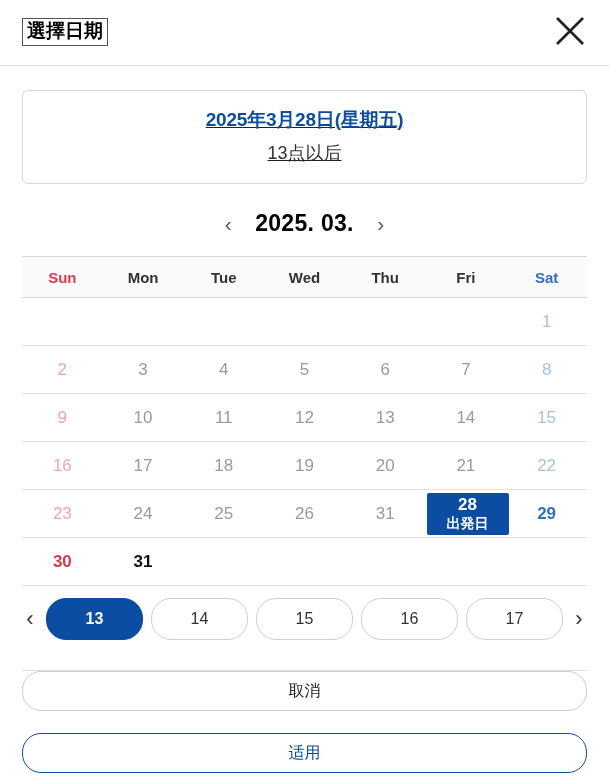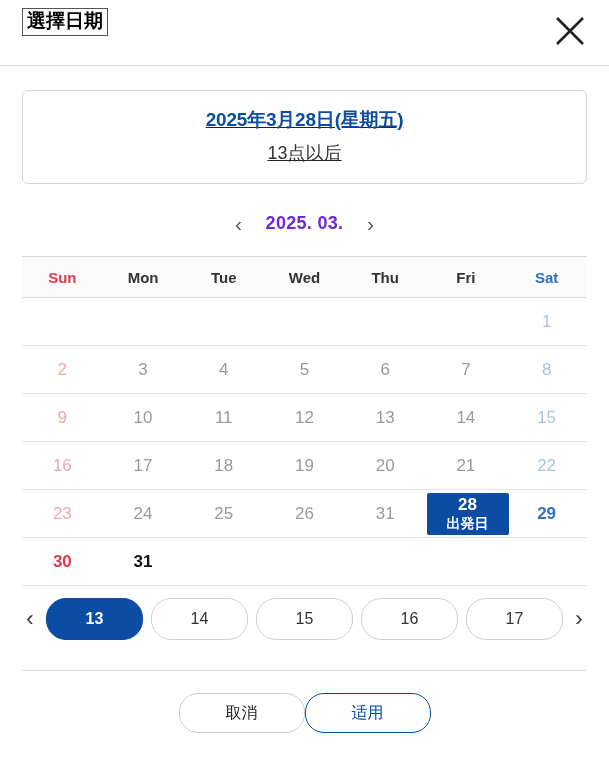--- a/index.html
+++ b/index.html
@@ -18,21 +18,21 @@
   
   .modal-header {
     position: relative;
     height: 66px;
     border-bottom: 1px solid #dddddd;
     box-sizing: border-box;
   }
   .modal-title {
     position: absolute;
     left: 22px;
-    top: 8px;
+    top: 18px;
     font-size: 19px;
     font-weight: 700;
     color: #000000;
     border: 1px solid #555555;
     padding: 1px 4px 3px 4px;
     line-height: 1.15;
     background: #ffffff;
   }
   .close-btn {
     position: absolute;
@@ -83,23 +83,23 @@
   .month-arrow {
     font-size: 21px;
     color: #555555;
     width: 22px;
     text-align: center;
     cursor: pointer;
     line-height: 1;
     user-select: none;
   }
   .month-label {
-    font-size: 18px;
-    font-weight: 700;
-    color: #6d28d9;
+    font-size: 23px;
+    font-weight: 700;
+    color: #000000;
     letter-spacing: 0.3px;
   }
 
   
   .calendar {
     margin-top: 16px;
     width: 100%;
     border-collapse: collapse;
     table-layout: fixed;
   }
@@ -185,24 +185,24 @@
     background: #0b4da2;
     border-color: #0b4da2;
     color: #ffffff;
     font-weight: 700;
   }
 
   
   .footer {
     margin-top: 30px;
     border-top: 1px solid #dddddd;
-    padding-top: 22px;
-    display: flex;
-    justify-content: center;
-    gap: 0;
+    display: flex;
+    justify-content: center;
+    gap: 22px;
+    flex-direction: column;
   }
   .btn {
     min-width: 80px;
     height: 38px;
     padding: 0 22px;
     border-radius: 19px;
     border: 1px solid #cccccc;
     background: #ffffff;
     font-size: 16px;
     color: #222222;

